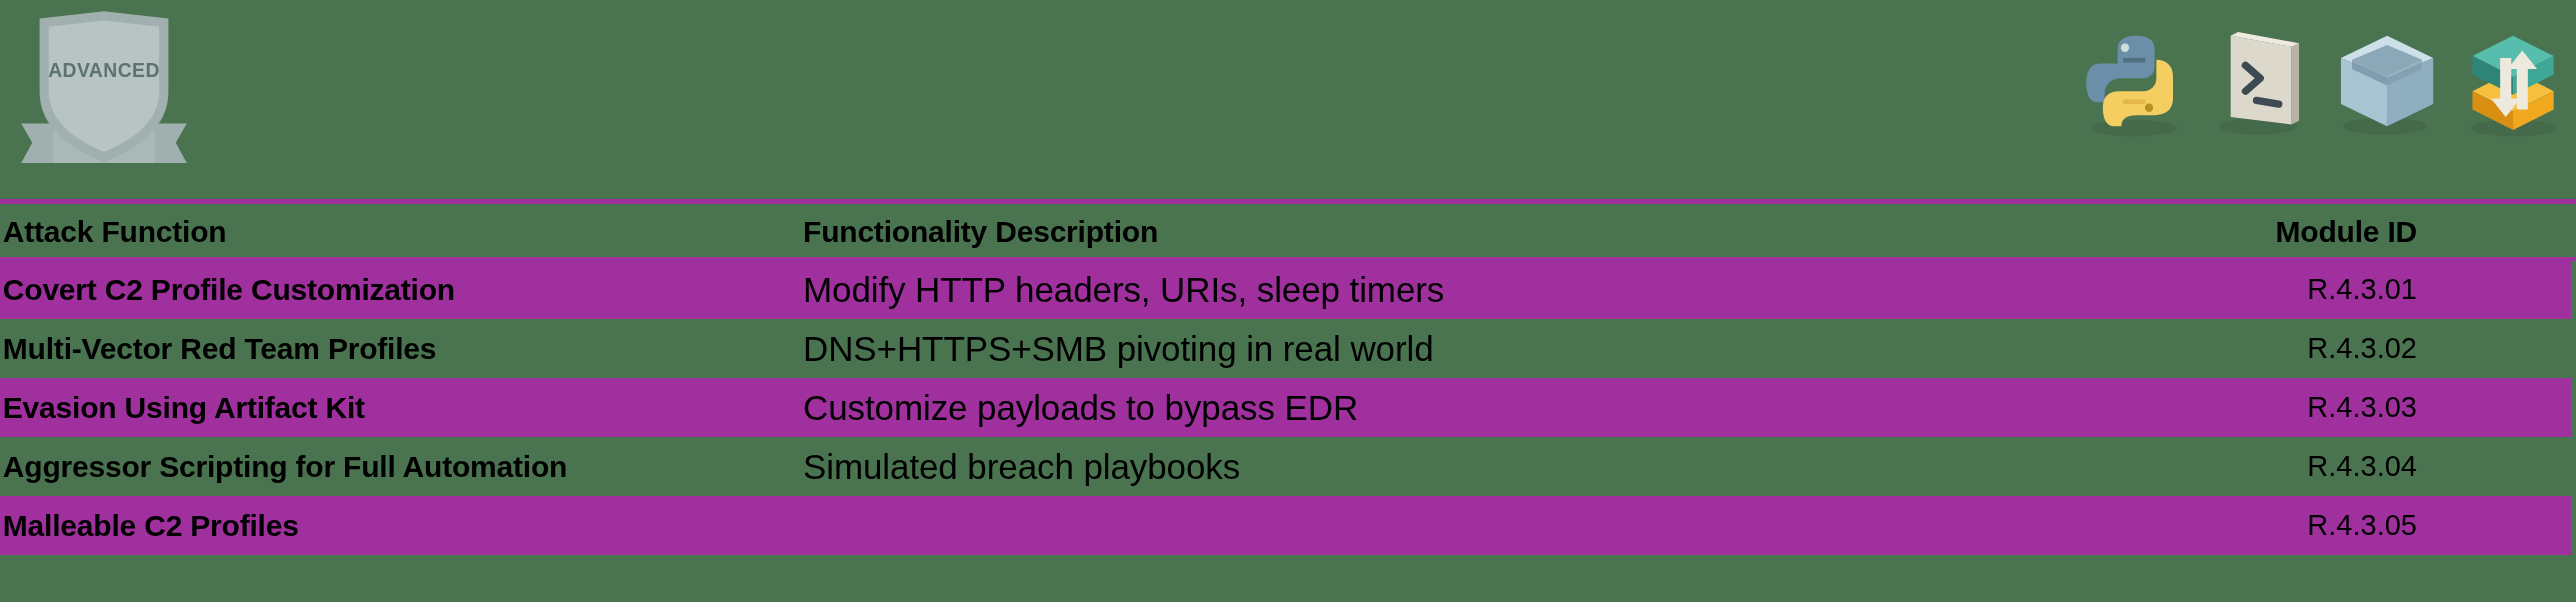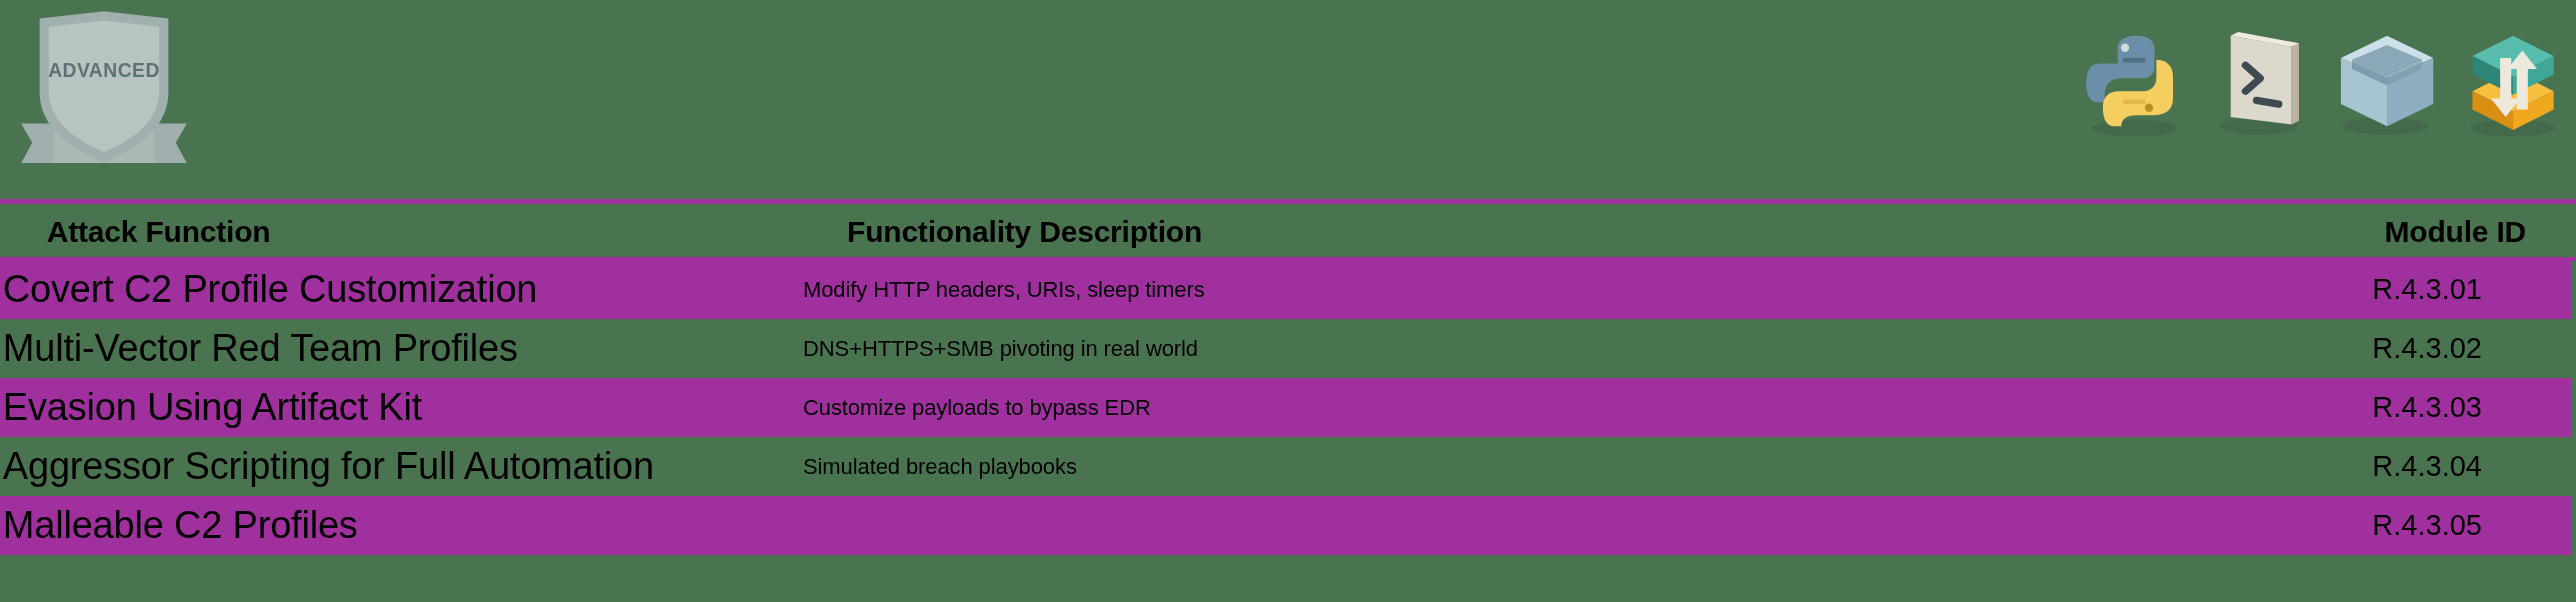--- a/index.html
+++ b/index.html
@@ -103,37 +103,36 @@
     position: absolute;
     top: 0;
     height: 100%;
     display: flex;
     align-items: center;
     color: #000000;
     white-space: nowrap;
   }
   .c-fn   { left: 2.8px;   width: 791px; }
   .c-desc { left: 803px; width: 1224px; }
-  .c-id   { left: 1993px; width: 489px; justify-content: flex-end; }
+  .c-id   { left: 1928px; width: 489px; justify-content: flex-end; }
 
   .head-row .cell {
     font-size: 30px;
     font-weight: bold;
     font-stretch: condensed;
     letter-spacing: -0.2px;
-    margin-left: 44px;
   }
   .body-row .c-fn {
-    font-size: 38px;
-    font-weight: normal;
+    font-size: 30px;
+    font-weight: bold;
     font-stretch: condensed;
     letter-spacing: -0.2px;
   }
   .body-row .c-desc {
-    font-size: 22px;
+    font-size: 35px;
     font-weight: normal;
     font-stretch: condensed;
     letter-spacing: -0.1px;
   }
   .body-row .c-id {
     font-size: 29px;
     font-weight: normal;
     font-stretch: condensed;
   }
 

